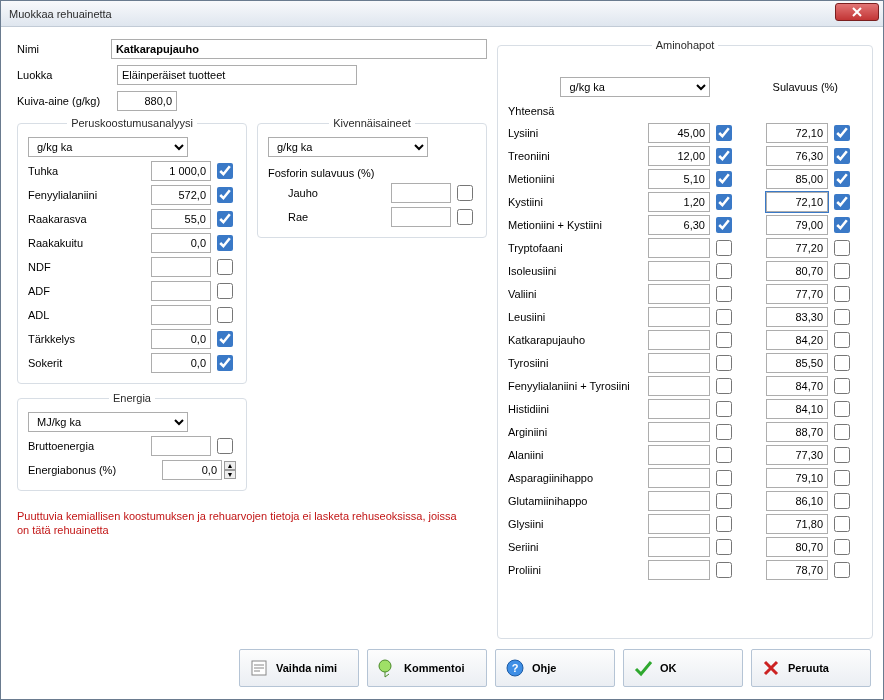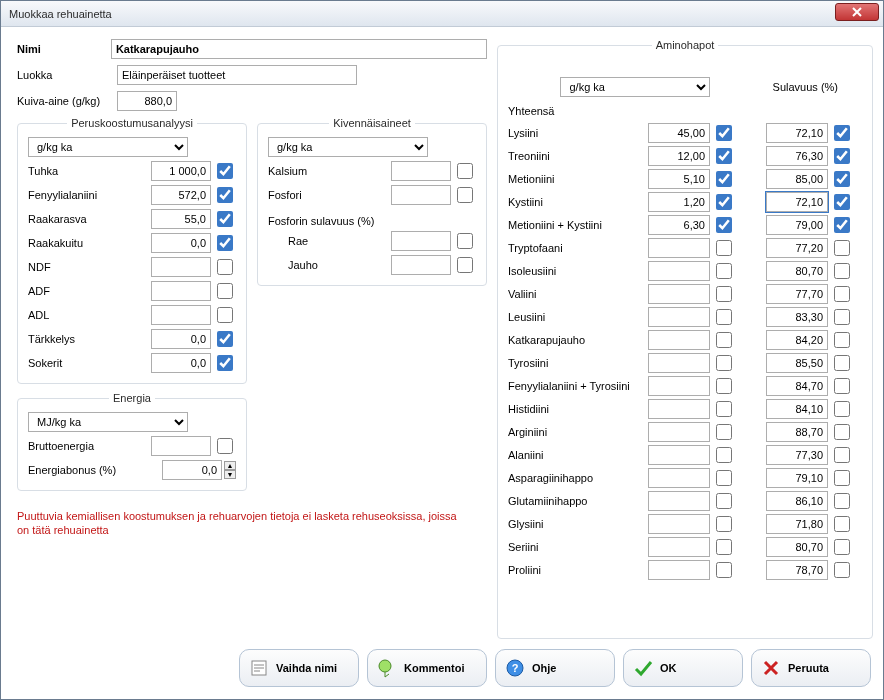--- a/index.html
+++ b/index.html
@@ -28,21 +28,21 @@
     position:absolute; right:4px; top:2px; width:44px; height:18px;
     background:linear-gradient(#e27575,#c23535); border:1px solid #7a1f1f;
     border-radius:3px; display:flex; align-items:center; justify-content:center;
     color:#fff; font-weight:bold; cursor:pointer;
   }
   .content { padding:12px 16px 6px 16px; display:flex; gap:10px; height:calc(100% - 26px - 54px); }
   .left-col { width:470px; display:flex; flex-direction:column; }
   .right-col { flex:1; }
   .row { display:flex; align-items:center; margin-bottom:6px; }
   .lbl { width:100px; }
-  .lbl-bold { font-weight:bold; }
+  .lbl-bold { font-weight:normal; }
   input.text, select.sel, .ro {
     height:20px; border:1px solid var(--border); background:var(--field-bg);
     padding:0 4px;
   }
   .ro { background:var(--readonly-bg); }
   .name-field { width:400px; font-weight:bold; background:#e5e5e5;}
   .class-field { width:240px; background:#e5e5e5;}
   .dm-field { width:60px; text-align:right; background:#e5e5e5;}
   fieldset.grp {
     border:1px solid var(--group-border); border-radius:4px; margin:0 0 8px 0; padding:6px 10px 8px 10px;
@@ -69,21 +69,21 @@
   .aa-chk { width:16px; height:16px; margin:0 12px 0 6px; accent-color:#3a79c7;}
   .aa-gap { width:22px; }
   .sulavuus-h { margin-left:auto; margin-right:24px; }
   
   .bottom-bar {
     position:absolute; bottom:8px; left:0; right:0; height:42px;
     display:flex; justify-content:flex-end; gap:8px; padding:0 12px;
   }
   .btn {
     width:120px; height:38px; background:linear-gradient(#fdfdfd,#ebeef3);
-    border:1px solid var(--bottom-border); border-radius:10px;
+    border:1px solid var(--bottom-border); border-radius:2px;
     display:flex; align-items:center; gap:6px; padding:0 8px; cursor:pointer;
   }
   .btn .icon { width:22px; height:22px; display:flex; align-items:center; justify-content:center;}
   .btn .txt { font-weight:bold; }
   .spinner-btns { display:inline-flex; flex-direction:column; margin-left:2px;}
   .spinner-btns span { font-size:7px; line-height:7px; border:1px solid #9b9b9b; width:12px; text-align:center; background:#eee;}
 </style>
 </head>
 <body>
 
@@ -198,42 +198,30 @@
         </div>
 
         <div class="col">
           <fieldset class="grp">
             <legend>Kivennäisaineet</legend>
             <div class="field-row">
               <select class="sel sel-wide">
                 <option>g/kg ka</option>
               </select>
             </div>
-            <div id="min-rows">
-                <div class="field-row">
-                  <span class="flabel">Kalsium</span>
-                  <input class="text num ro" readonly="" style="">
-                  <input type="checkbox" class="chk" style="">
-                </div>
-                <div class="field-row">
-                  <span class="flabel">Fosfori</span>
-                  <input class="text num ro" readonly="" style="">
-                  <input type="checkbox" class="chk" style="">
-                </div>
-              </div>
             <div style="height:4px"></div>
             <div style="margin:4px 0 2px 0;">Fosforin sulavuus (%)</div>
             <div id="phos-rows">
                 <div class="field-row indent">
+                  <span class="flabel">Jauho</span>
+                  <input class="text num" style="">
+                  <input type="checkbox" class="chk" style="">
+                </div>
+                <div class="field-row indent">
                   <span class="flabel">Rae</span>
-                  <input class="text num" style="">
-                  <input type="checkbox" class="chk" style="">
-                </div>
-                <div class="field-row indent">
-                  <span class="flabel">Jauho</span>
                   <input class="text num" style="">
                   <input type="checkbox" class="chk" style="">
                 </div>
               </div>
           </fieldset>
         </div>
       </div>
 
       <div class="warning">Puuttuvia kemiallisen koostumuksen ja rehuarvojen tietoja ei lasketa rehuseoksissa, joissa on tätä rehuainetta</div>
     </div>

